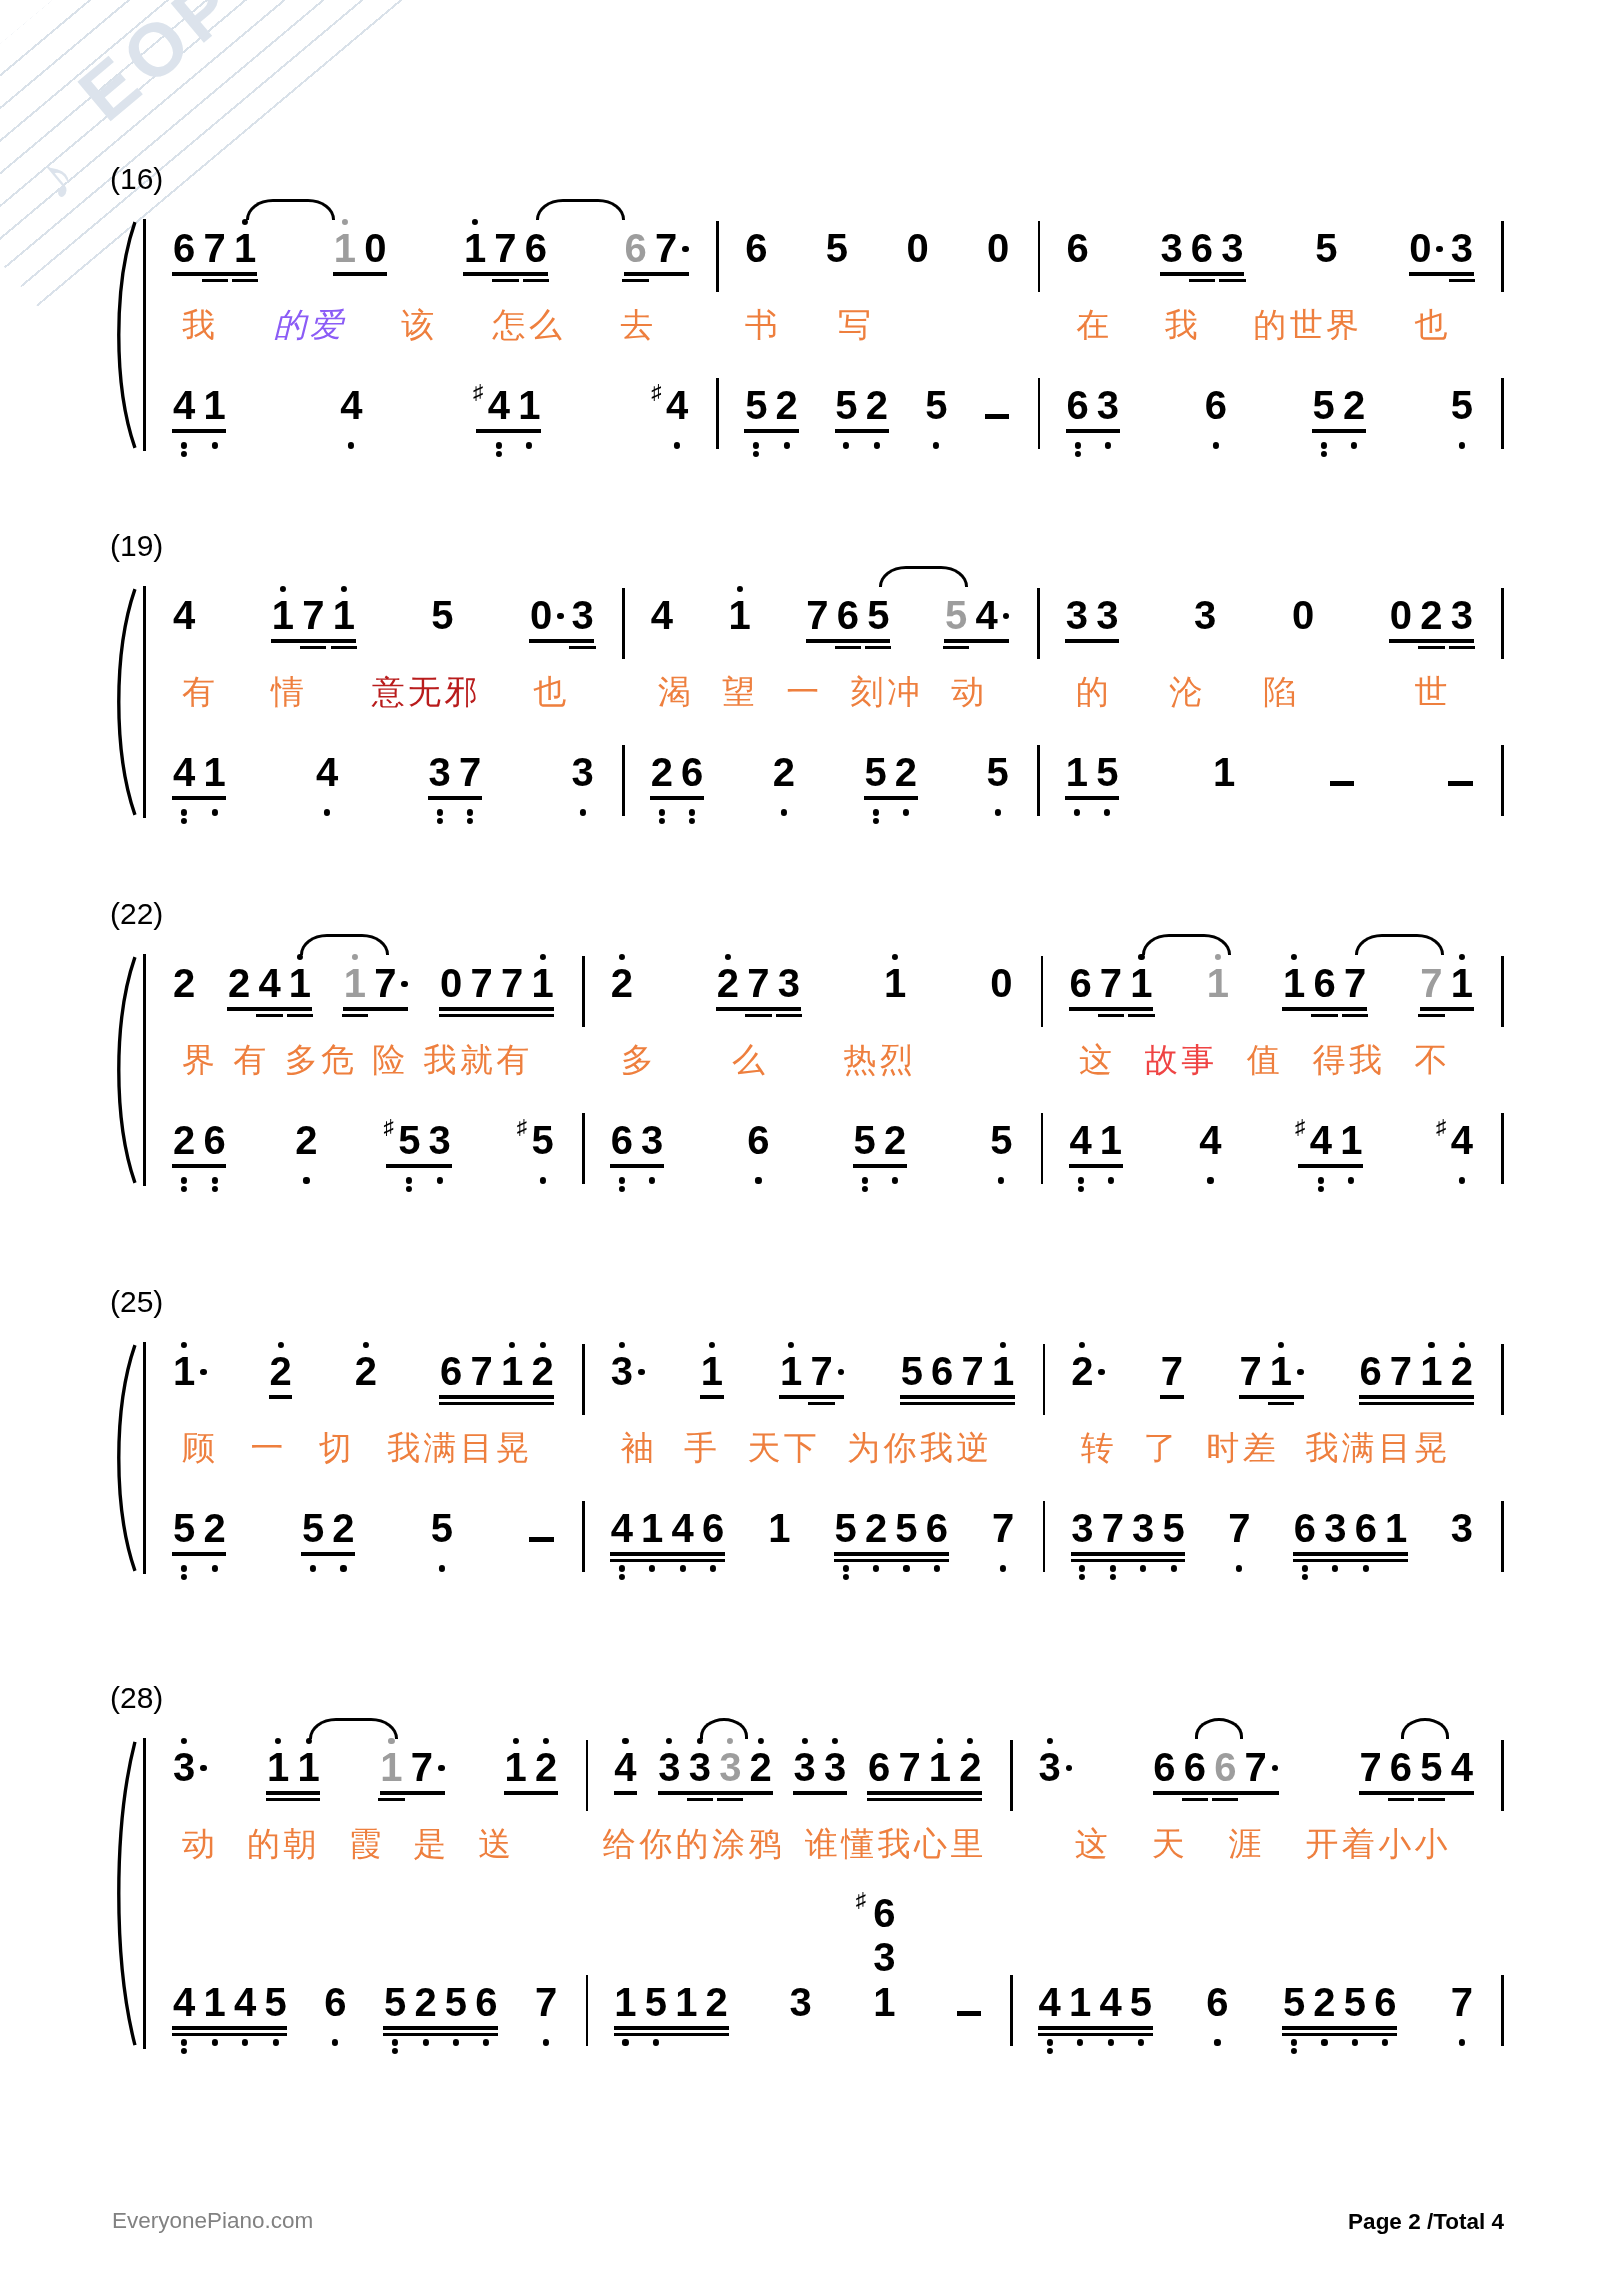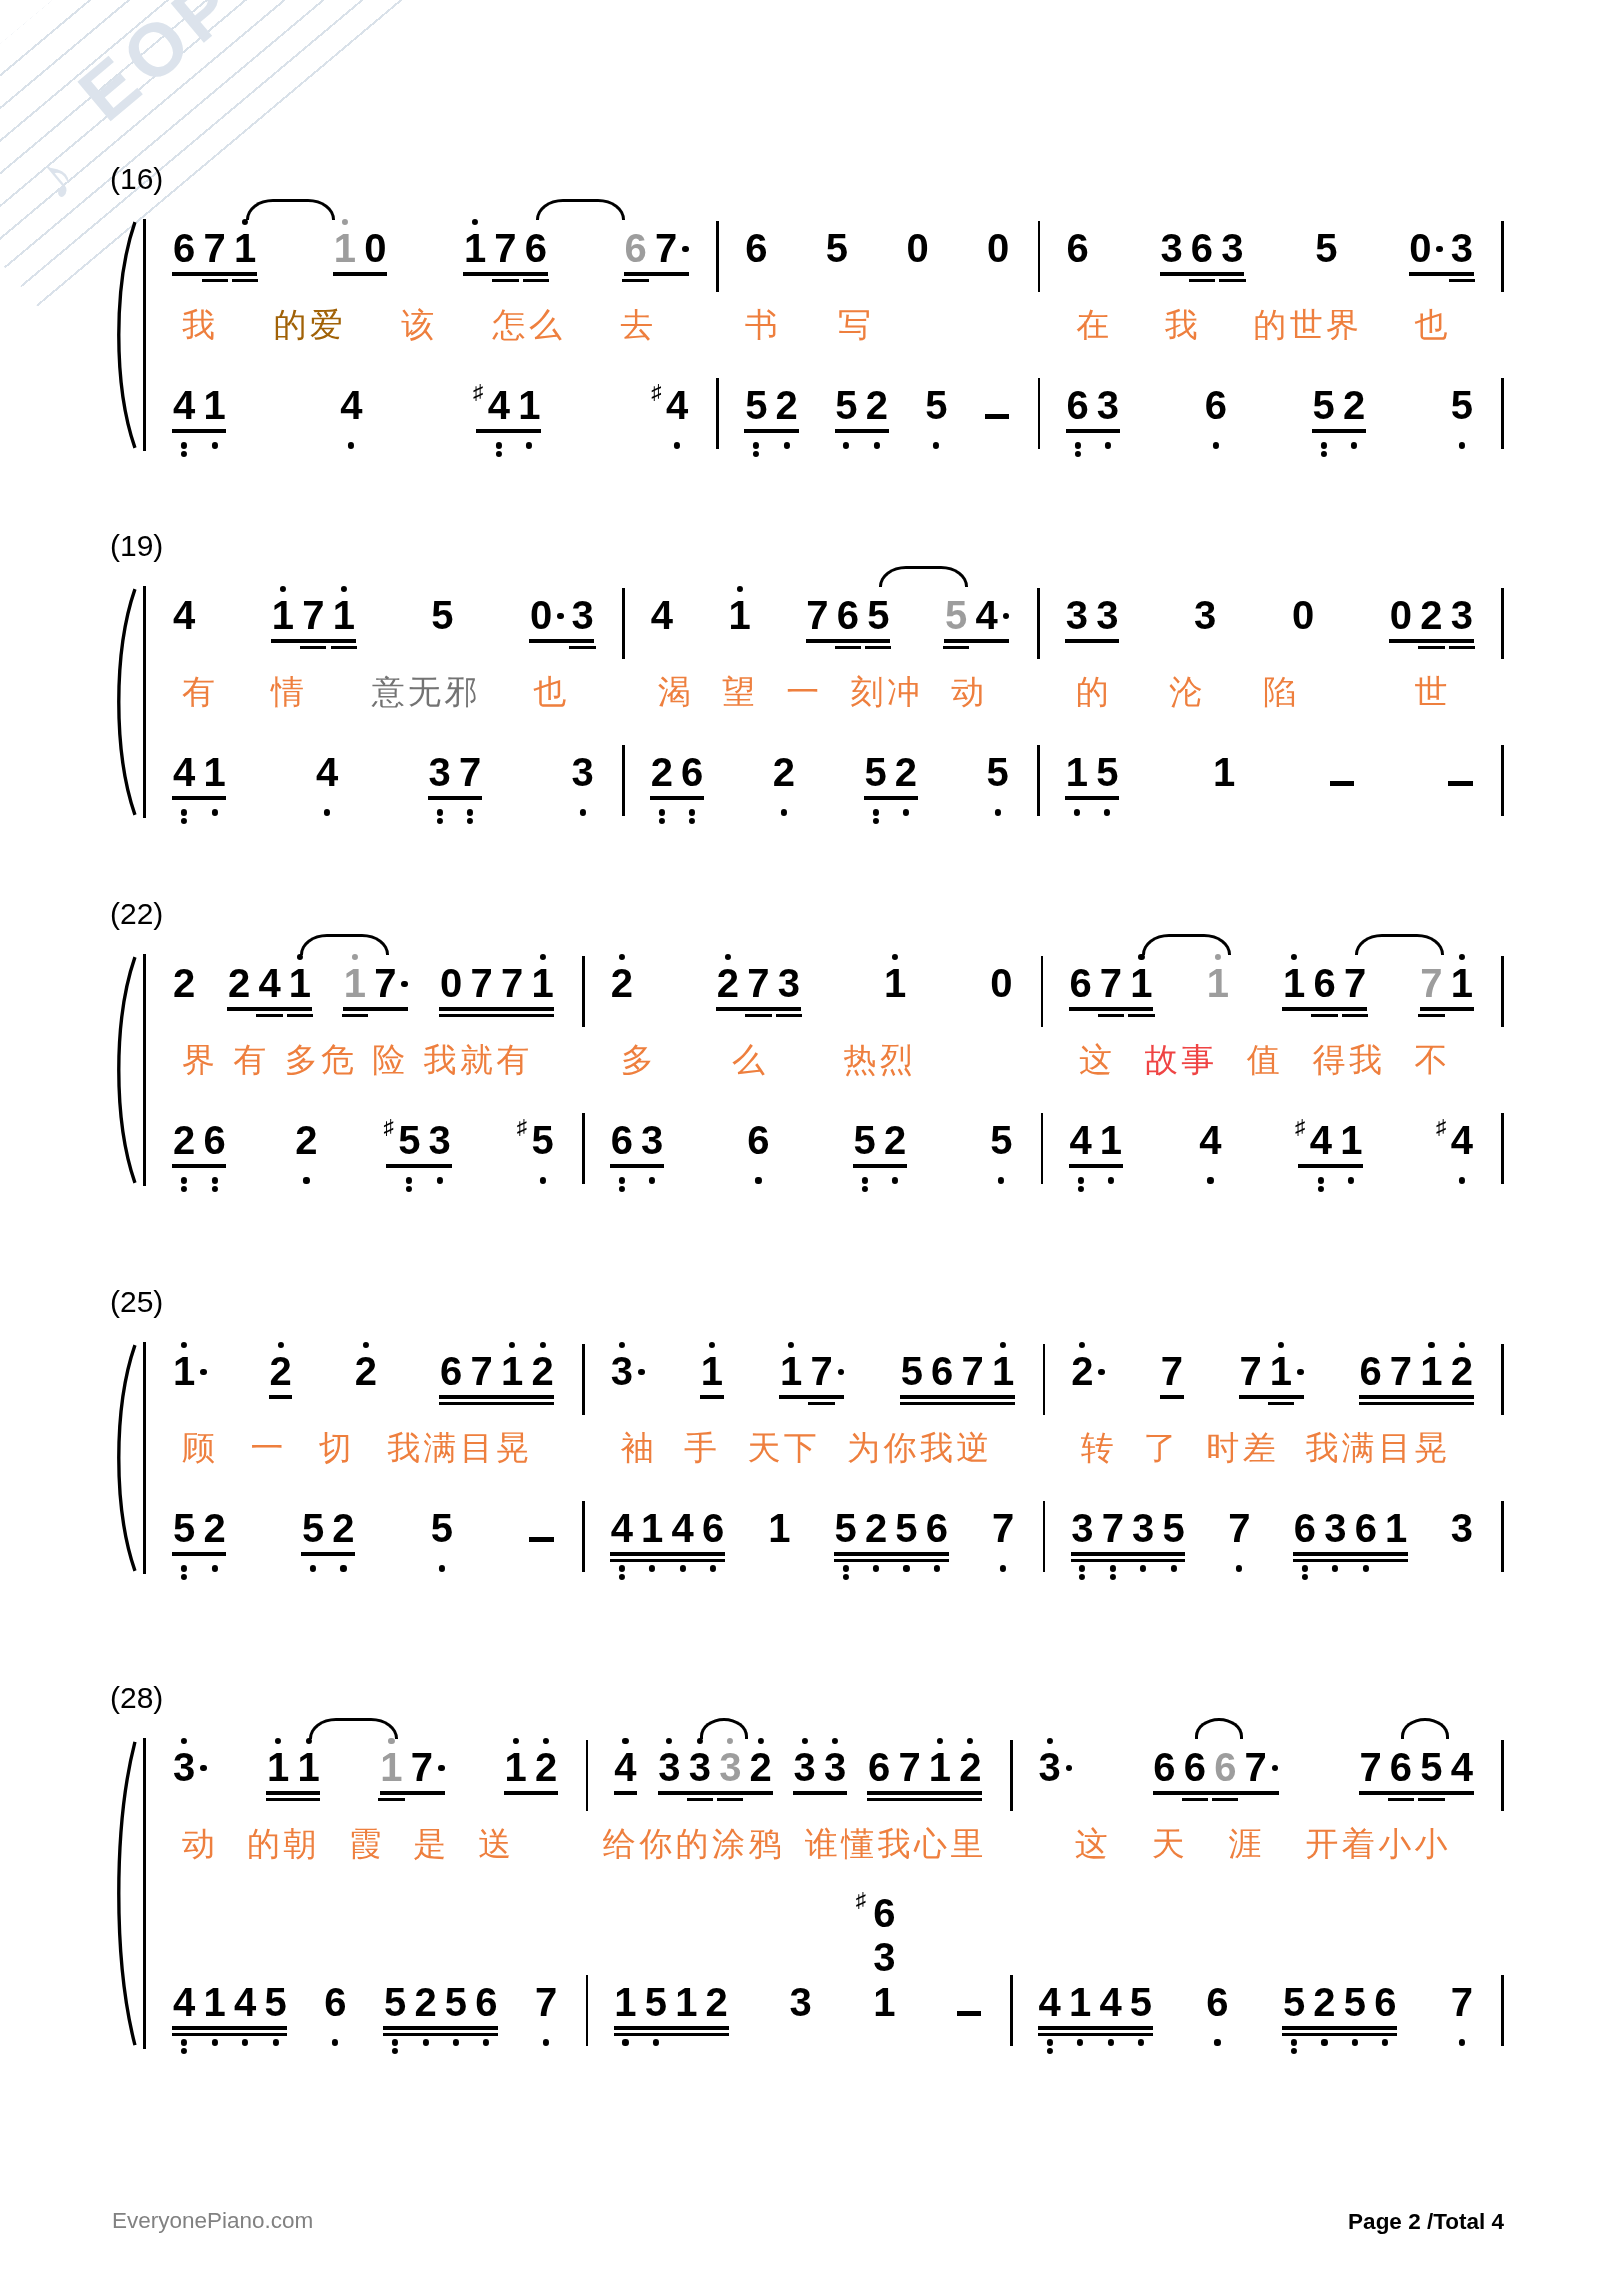--- a/index.html
+++ b/index.html
@@ -135,21 +135,21 @@
           <span class="cell u1">
             <span class="note dotafter"><span class="d">0</span><i class="ad"></i></span>
             <span class="note"><span class="d">3</span><i class="u2l"></i></span>
           </span>
           <div class="bar"></div>
         </div>
       </div>
       <div class="lrow" style="top: 133px;">
         <div class="lmeasure" style="flex-grow: 850; flex-basis: 0px;">
           <span class="syl" style="color: rgb(238, 127, 62);">我</span>
-          <span class="syl" style="color: #a16207;">的爱</span>
+          <span class="syl" style="color: #8b5cf6; font-style: italic;">的爱</span>
           <span class="syl" style="color: rgb(238, 127, 62);">该</span>
           <span class="syl" style="color: rgb(238, 127, 62);">怎么</span>
           <span class="syl" style="color: rgb(238, 127, 62);">去</span>
         </div>
         <div class="lmeasure" style="flex-grow: 436; flex-basis: 0px;">
           <span class="syl" style="color: rgb(238, 127, 62);">书</span>
           <span class="syl" style="color: rgb(238, 127, 62);">写</span>
           <span class="syl" style="color: rgb(238, 127, 62);"></span>
           <span class="syl" style="color: rgb(238, 127, 62);"></span>
         </div>
@@ -273,21 +273,21 @@
             <span class="note"><span class="d">2</span><i class="u2l"></i></span>
             <span class="note"><span class="d">3</span><i class="u2l"></i></span>
           </span>
           <div class="bar"></div>
         </div>
       </div>
       <div class="lrow" style="top: 133px;">
         <div class="lmeasure" style="flex-grow: 694; flex-basis: 0px;">
           <span class="syl" style="color: rgb(238, 127, 62);">有</span>
           <span class="syl" style="color: rgb(238, 127, 62);">情</span>
-          <span class="syl" style="color: #737373; margin-left: 12px;">意无邪</span>
+          <span class="syl" style="color: #b91c1c; margin-left: 12px;">意无邪</span>
           <span class="syl" style="color: rgb(238, 127, 62);">也</span>
         </div>
         <div class="lmeasure" style="flex-grow: 591; flex-basis: 0px;">
           <span class="syl" style="color: rgb(238, 127, 62);">渴</span>
           <span class="syl" style="color: rgb(238, 127, 62);">望</span>
           <span class="syl" style="color: rgb(238, 127, 62);">一</span>
           <span class="syl" style="color: rgb(238, 127, 62);">刻冲</span>
           <span class="syl" style="color: rgb(238, 127, 62);">动</span>
         </div>
         <div class="lmeasure" style="flex-grow: 672; flex-basis: 0px;">

